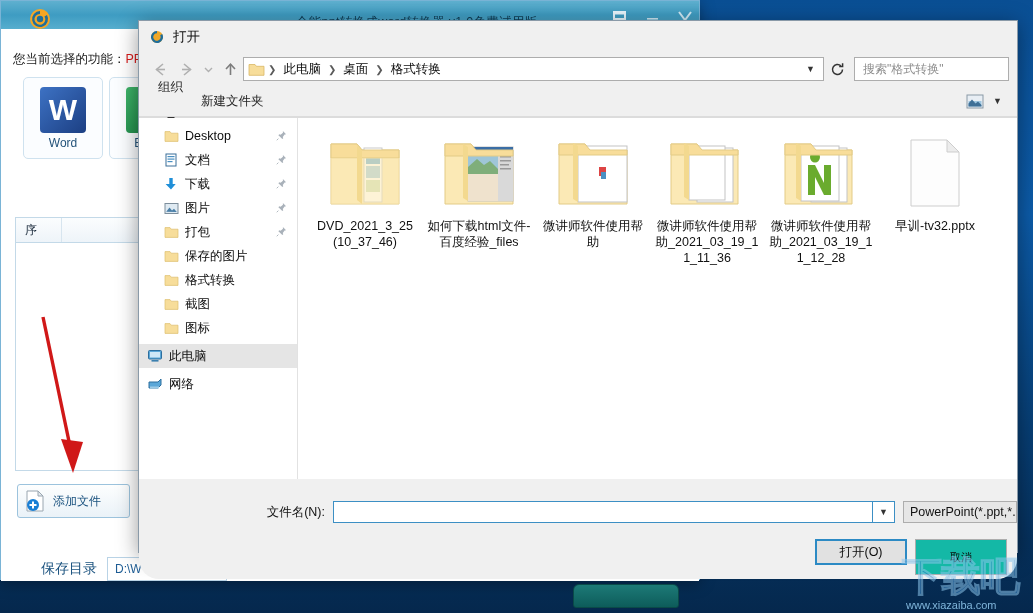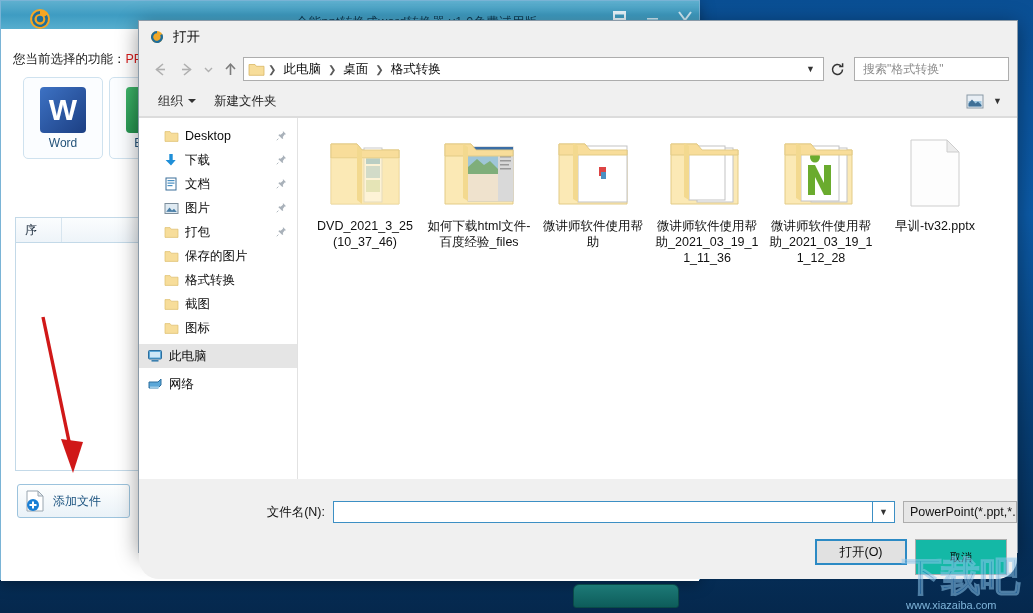--- a/index.html
+++ b/index.html
@@ -107,21 +107,21 @@
   .sep{color:#5a5a5a;font-size:10px;padding:0 1px;}
   #crumbCaret{margin-left:auto;color:#333;font-size:9px;padding-right:4px;}
   #refreshBtn{width:26px;height:24px;display:flex;align-items:center;justify-content:center;color:#333;}
   #searchBox{
     width:155px;height:24px;background:#fff;border:1px solid #adadad;margin-left:4px;
     display:flex;align-items:center;padding-left:8px;box-sizing:border-box;
     color:#8d8d8d;font-size:12px;white-space:nowrap;overflow:hidden;
   }
   #cmdBar{height:30px;display:flex;align-items:center;padding:0 10px;gap:0;background:#f0f0f0;
     border-bottom:1px solid #dcdcdc;}
-  .cmdItem{font-size:12.5px;color:#1f1f1f;padding:3px 9px;display:flex;align-items:center;gap:5px;}
+  .cmdItem{font-size:12.5px;color:#1f1f1f;padding:3px 9px;display:flex;align-items:center;gap:19px;flex-direction:column;}
   #viewGroup{margin-left:auto;display:flex;align-items:center;gap:2px;}
   #viewIcon{width:22px;height:20px;display:flex;align-items:center;justify-content:center;}
   #viewCaret{color:#333;font-size:9px;padding:0 5px;}
   #dlgMain{display:flex;height:361px;background:#fff;border-top:1px solid #dcdcdc;}
   #navPane{
     width:159px;background:#fff;border-right:1px solid #e2e2e2;padding-top:6px;
     box-sizing:border-box;overflow:hidden;
   }
   .navRow{height:24px;display:flex;align-items:center;gap:6px;padding-left:8px;position:relative;font-size:12.5px;color:#0b0b0b;}
   .navRow.child{padding-left:24px;}
@@ -227,20 +227,24 @@
       <svg width="24" height="24" viewBox="0 0 24 24">
         <path d="M3 2 h11 l5 5 v15 H3z" fill="#fff" stroke="#9aa6b0"></path>
         <path d="M14 2 v5 h5z" fill="#e4eaf0" stroke="#9aa6b0"></path>
         <circle cx="9" cy="16" r="6" fill="#1a7fd4"></circle>
         <path d="M9 12.5 v7 M5.5 16 h7" stroke="#fff" stroke-width="2"></path>
       </svg>
       <span class="lbl">添加文件</span>
     </div>
     <div id="addFile2"></div>
 
+    <div id="saveDirRow">
+      <span id="saveDirLabel">保存目录</span>
+      <span id="saveDirBox">D:\W</span>
+    </div>
 
     <div id="teal"></div>
   </div>
 
   <svg id="redArrow" viewBox="0 0 110 180">
     <path d="M32 16 L60 150" stroke="#d01818" stroke-width="3.4" fill="none"></path>
     <path d="M62 172 L50 138 L72 141 Z" fill="#d01818"></path>
   </svg>
 </div>
 
@@ -336,40 +340,40 @@
         <span>Desktop</span>
         <svg class="pin" viewBox="0 0 12 12">
             <path d="M7.5 1 l3.5 3.5 -1.6 .4 -2 2.6 .5 1.4 -1 1 -4.3-4.3 1-1 1.4 .5 2.6-2z" fill="#8d98a3"></path>
             <path d="M2.6 9.4 L.8 11.2" stroke="#8d98a3" stroke-width="1"></path>
           </svg>
       </div>
 
       <div class="navRow child">
         <span class="nicon">
           <svg width="14" height="14" viewBox="0 0 14 14">
-              <path d="M5.3 1 h3.4 v6 h3 L7 12.5 L1.6 7 h3.7z" fill="#1f8fd8"></path>
-            </svg>
-        </span>
-        <span>下载</span>
-        <svg class="pin" viewBox="0 0 12 12">
-            <path d="M7.5 1 l3.5 3.5 -1.6 .4 -2 2.6 .5 1.4 -1 1 -4.3-4.3 1-1 1.4 .5 2.6-2z" fill="#8d98a3"></path>
-            <path d="M2.6 9.4 L.8 11.2" stroke="#8d98a3" stroke-width="1"></path>
-          </svg>
-      </div>
-
-      <div class="navRow child">
-        <span class="nicon">
-          <svg width="14" height="14" viewBox="0 0 14 14">
               <rect x="2" y="1" width="10" height="12" fill="#fff" stroke="#3a6f99"></rect>
               <rect x="3.5" y="3" width="7" height="1.2" fill="#4a90c2"></rect>
               <rect x="3.5" y="5.5" width="7" height="1.2" fill="#4a90c2"></rect>
               <rect x="3.5" y="8" width="5" height="1.2" fill="#4a90c2"></rect>
             </svg>
         </span>
         <span>文档</span>
+        <svg class="pin" viewBox="0 0 12 12">
+            <path d="M7.5 1 l3.5 3.5 -1.6 .4 -2 2.6 .5 1.4 -1 1 -4.3-4.3 1-1 1.4 .5 2.6-2z" fill="#8d98a3"></path>
+            <path d="M2.6 9.4 L.8 11.2" stroke="#8d98a3" stroke-width="1"></path>
+          </svg>
+      </div>
+
+      <div class="navRow child">
+        <span class="nicon">
+          <svg width="14" height="14" viewBox="0 0 14 14">
+              <path d="M5.3 1 h3.4 v6 h3 L7 12.5 L1.6 7 h3.7z" fill="#1f8fd8"></path>
+            </svg>
+        </span>
+        <span>下载</span>
         <svg class="pin" viewBox="0 0 12 12">
             <path d="M7.5 1 l3.5 3.5 -1.6 .4 -2 2.6 .5 1.4 -1 1 -4.3-4.3 1-1 1.4 .5 2.6-2z" fill="#8d98a3"></path>
             <path d="M2.6 9.4 L.8 11.2" stroke="#8d98a3" stroke-width="1"></path>
           </svg>
       </div>
 
       <div class="navRow child">
         <span class="nicon">
           <svg width="15" height="13" viewBox="0 0 15 13">
               <rect x="1" y="1.5" width="13" height="10" fill="#dfeaf2" stroke="#7d8e9c"></rect>

